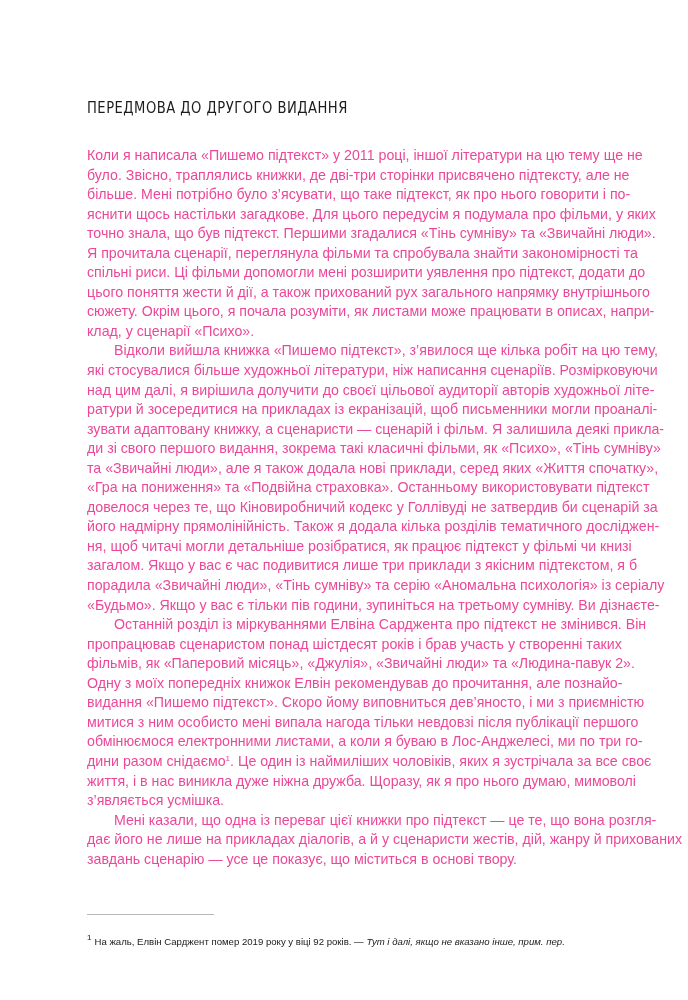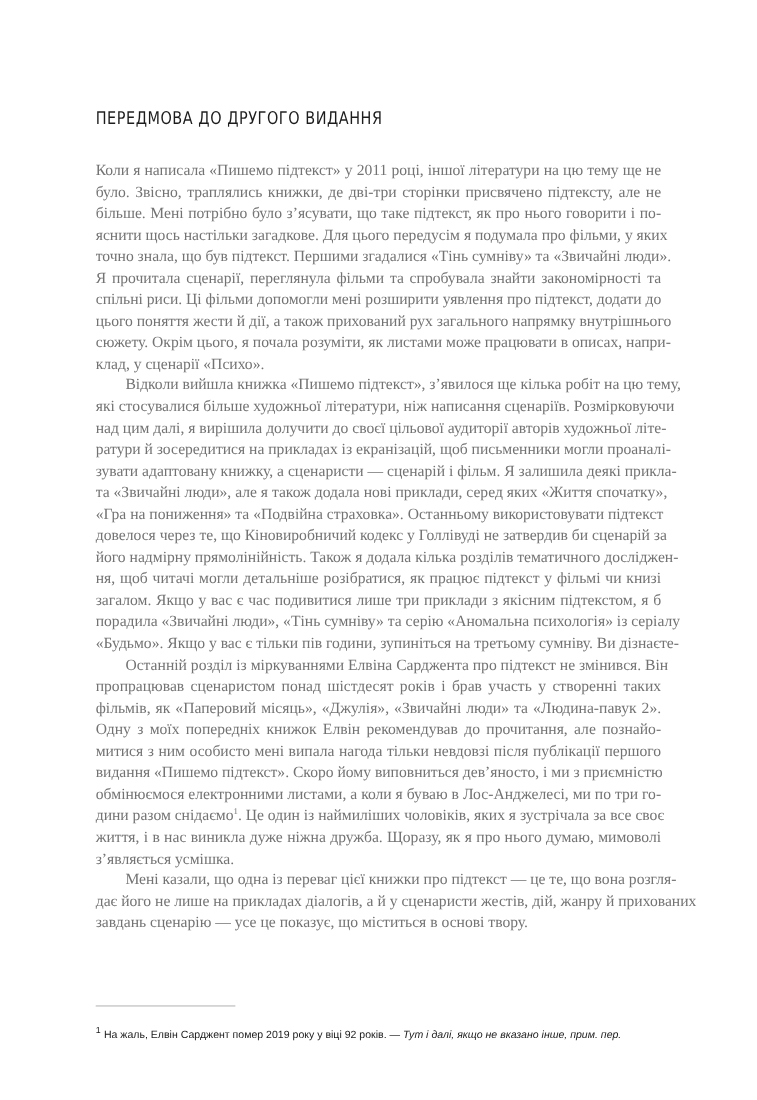--- a/index.html
+++ b/index.html
@@ -34,28 +34,28 @@
       white-space: nowrap;
       color: #1c1c1c;
     }
     .body {
       position: absolute;
       top: 146px;
       left: 0;
       width: 514px;
     }
     .line {
-      font-family: Liberation Serif, serif;
+      font-family: Liberation Sans, sans-serif;
       font-size: 14.2px;
       height: 19.55px;
       line-height: 19.55px;
       white-space: nowrap;
       text-align: justify;
       text-align-last: justify;
-      color: #737373;
+      color: #ec4899;
     }
     .line.indent { padding-left: 27px; }
     .line.last { text-align-last: left; }
     sup { font-size: 8px; line-height: 0; vertical-align: 5px; }
     .fn-rule {
       position: absolute;
       top: 914px;
       left: 0;
       width: 127px;
       height: 0;
@@ -94,37 +94,38 @@
       <div class="line">сюжету. Окрім цього, я почала розуміти, як листами може працювати в описах, напри-</div>
       <div class="line last">клад, у сценарії «Психо».</div>
     </div>
 
     <div>
       <div class="line indent">Відколи вийшла книжка «Пишемо підтекст», з’явилося ще кілька робіт на цю тему,</div>
       <div class="line">які стосувалися більше художньої літератури, ніж написання сценаріїв. Розмірковуючи</div>
       <div class="line">над цим далі, я вирішила долучити до своєї цільової аудиторії авторів художньої літе-</div>
       <div class="line">ратури й зосередитися на прикладах із екранізацій, щоб письменники могли проаналі-</div>
       <div class="line">зувати адаптовану книжку, а сценаристи — сценарій і фільм. Я залишила деякі прикла-</div>
+      <div class="line">ди зі свого першого видання, зокрема такі класичні фільми, як «Психо», «Тінь сумніву»</div>
       <div class="line">та «Звичайні люди», але я також додала нові приклади, серед яких «Життя спочатку»,</div>
       <div class="line">«Гра на пониження» та «Подвійна страховка». Останньому використовувати підтекст</div>
       <div class="line">довелося через те, що Кіновиробничий кодекс у Голлівуді не затвердив би сценарій за</div>
       <div class="line">його надмірну прямолінійність. Також я додала кілька розділів тематичного досліджен-</div>
       <div class="line">ня, щоб читачі могли детальніше розібратися, як працює підтекст у фільмі чи книзі</div>
       <div class="line">загалом. Якщо у вас є час подивитися лише три приклади з якісним підтекстом, я б</div>
       <div class="line">порадила «Звичайні люди», «Тінь сумніву» та серію «Аномальна психологія» із серіалу</div>
       <div class="line">«Будьмо». Якщо у вас є тільки пів години, зупиніться на третьому сумніву. Ви дізнаєте-</div>
     </div>
 
     <div>
       <div class="line indent">Останній розділ із міркуваннями Елвіна Сарджента про підтекст не змінився. Він</div>
       <div class="line">пропрацював сценаристом понад шістдесят років і брав участь у створенні таких</div>
       <div class="line">фільмів, як «Паперовий місяць», «Джулія», «Звичайні люди» та «Людина-павук 2».</div>
       <div class="line">Одну з моїх попередніх книжок Елвін рекомендував до прочитання, але познайо-</div>
+      <div class="line">видання «Пишемо підтекст». Скоро йому виповниться дев’яносто, і ми з приємністю</div>
       <div class="line">митися з ним особисто мені випала нагода тільки невдовзі після публікації першого</div>
-      <div class="line">видання «Пишемо підтекст». Скоро йому виповниться дев’яносто, і ми з приємністю</div>
       <div class="line">обмінюємося електронними листами, а коли я буваю в Лос-Анджелесі, ми по три го-</div>
       <div class="line"><span>дини разом снідаємо</span><sup>1</sup><span>. Це один із наймиліших чоловіків, яких я зустрічала за все своє</span></div>
       <div class="line">життя, і в нас виникла дуже ніжна дружба. Щоразу, як я про нього думаю, мимоволі</div>
       <div class="line last">з’являється усмішка.</div>
     </div>
 
     <div>
       <div class="line indent">Мені казали, що одна із переваг цієї книжки про підтекст — це те, що вона розгля-</div>
       <div class="line">дає його не лише на прикладах діалогів, а й у сценаристи жестів, дій, жанру й прихованих</div>
       <div class="line last">завдань сценарію — усе це показує, що міститься в основі твору.</div>

